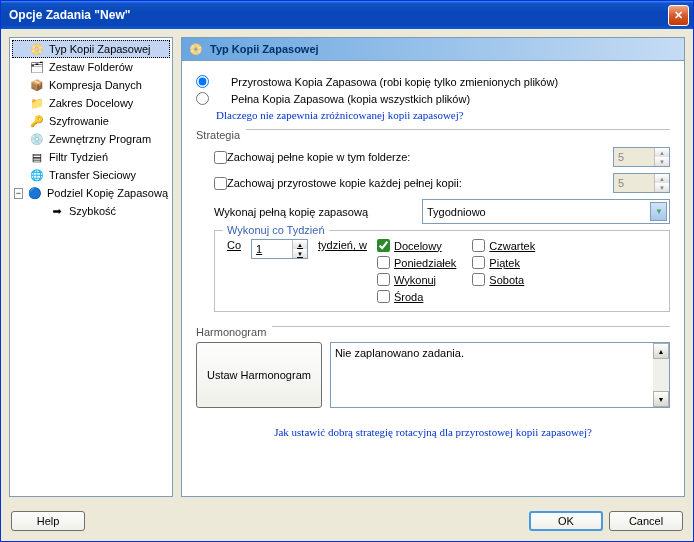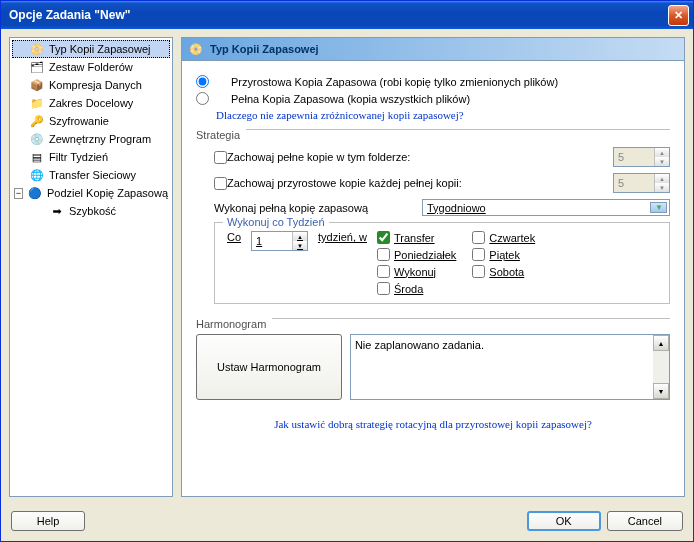--- a/index.html
+++ b/index.html
@@ -24,32 +24,32 @@
 .fieldset-label { color: #505050; margin-top: 8px; margin-bottom: 4px; display: flex; align-items: flex-start; gap: 6px; }
 .fieldset-label::after { content: ""; flex: 1; border-top: 1px solid #c0c0c0; }
 .checkrow { display: flex; align-items: center; gap: 0; margin: 6px 0 6px 18px; }
 .checkrow input[type=checkbox] { width: 13px; height: 13px; }
 .spinner { display: inline-flex; border: 1px solid #7f9db9; background: #fff; height: 20px; }
 .spinner.disabled { background: #ece9d8; color: #888; }
 .spinner input { border: none; width: 40px; padding: 2px 4px; font-size: 11px; background: transparent; color: inherit; outline: none; }
 .spinner .arrows { width: 15px; display: flex; flex-direction: column; border-left: 1px solid #c0c0c0; }
 .spinner .arrows span { flex: 1; font-size: 6px; display: flex; align-items: center; justify-content: center; background: linear-gradient(#fff,#e0e0e0); cursor: pointer; line-height: 1; }
 .row-wide { display: flex; align-items: center; gap: 8px; margin: 6px 0 6px 18px; }
-.select { flex: 1; border: 1px solid #7f9db9; height: 17px; display: flex; align-items: center; padding: 0 4px; background: #fff; cursor: pointer; position: relative; text-decoration: underline; }
+.select { flex: 1; border: 1px solid #7f9db9; height: 25px; display: flex; align-items: center; padding: 0 4px; background: #fff; cursor: pointer; position: relative; }
 .select::after { content: ""; position: absolute; right: 2px; top: 2px; bottom: 2px; width: 15px; background: linear-gradient(#d3e4f9,#a6c7ee); border: 1px solid #7f9db9; }
 .select .chev { position: absolute; right: 6px; font-size: 8px; color: #4a6; z-index: 1; pointer-events: none; }
 .week-group { border: 1px solid #c0c0c0; margin: 4px 0 0 18px; padding: 8px 12px 8px 12px; position: relative; text-decoration: underline; }
 .week-group .legend { position: absolute; top: -7px; left: 8px; background: #fff; color: #3a62b3; padding: 0 4px; font-size: 11px; }
 .week-inner { display: flex; align-items: flex-start; gap: 10px; }
 .day-cols { display: flex; gap: 16px; }
 .day-col { display: flex; flex-direction: column; gap: 4px; }
 .day { display: flex; align-items: center; gap: 4px; }
 .day input { width: 13px; height: 13px; accent-color: #2a8a2a; }
 .sched-row { display: flex; gap: 8px; margin-top: 4px; }
-.btn { background: linear-gradient(#fdfdfd,#f0f0ea); border: 1px solid #707070; border-radius: 3px; padding: 3px 20px; cursor: pointer; font-size: 11px; }
+.btn { background: linear-gradient(#fdfdfd,#f0f0ea); border: 1px solid #707070; border-radius: 3px; padding: 3px 10px; cursor: pointer; font-size: 11px; }
 .sched-box { flex: 1; border: 1px solid #7f9db9; background: #fff; height: 66px; padding: 4px; position: relative; }
 .sched-box .sb-scroll { position: absolute; right: 0; top: 0; bottom: 0; width: 16px; background: #f0f0ea; display: flex; flex-direction: column; justify-content: space-between; }
 .sb-scroll span { height: 16px; background: linear-gradient(#fff,#d8d8d0); border: 1px solid #b0b0a8; font-size: 7px; display: flex; align-items: center; justify-content: center; }
 .footer-link { text-align: center; margin-top: 18px; }
 .bottom-bar { padding: 6px 10px 10px 10px; display: flex; align-items: center; }
 .bottom-bar .spacer { flex: 1; }
 .bottom-bar .btn { min-width: 74px; text-align: center; }
 .btn.default { border: 2px solid #4a98e0; padding: 2px 4px; }
 </style>
 </head>
@@ -180,21 +180,21 @@
               <span class="arrows">
                   <span>▲</span>
                   <span>▼</span>
                 </span>
             </span>
             <span>tydzień, w</span>
             <div class="day-cols" id="daycols">
                 <div class="day-col">
                   <label class="day">
                     <input type="checkbox" checked="" style="">
-                    <span>Transfer</span>
+                    <span>Docelowy</span>
                   </label>
                   <label class="day">
                     <input type="checkbox" style="">
                     <span>Poniedziałek</span>
                   </label>
                   <label class="day">
                     <input type="checkbox" style="">
                     <span>Wykonuj</span>
                   </label>
                   <label class="day">

